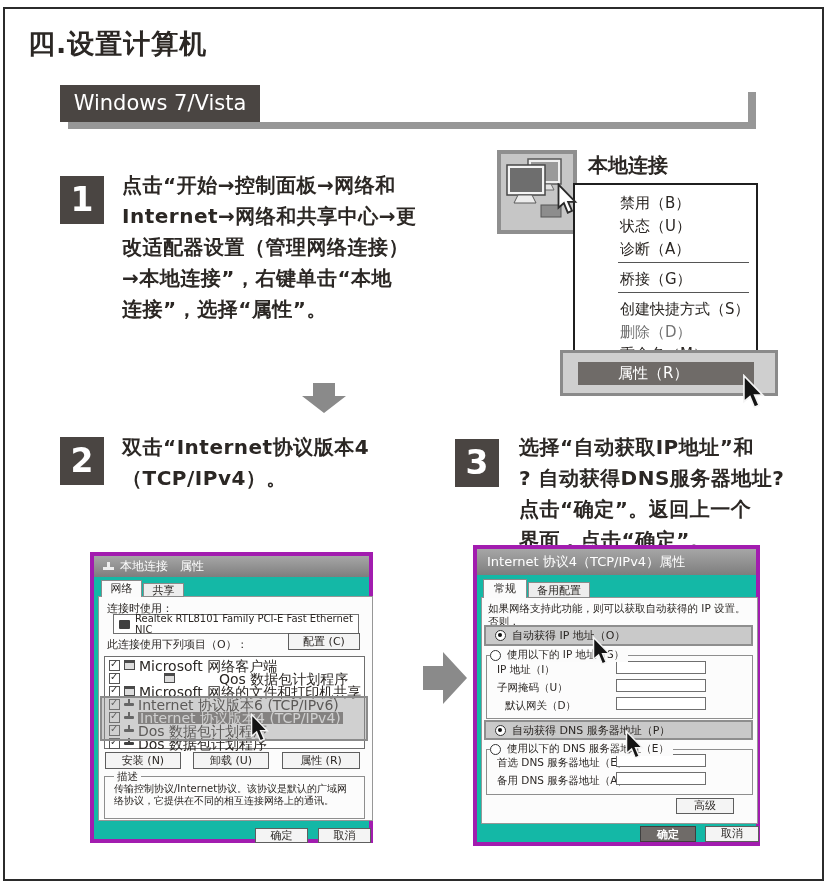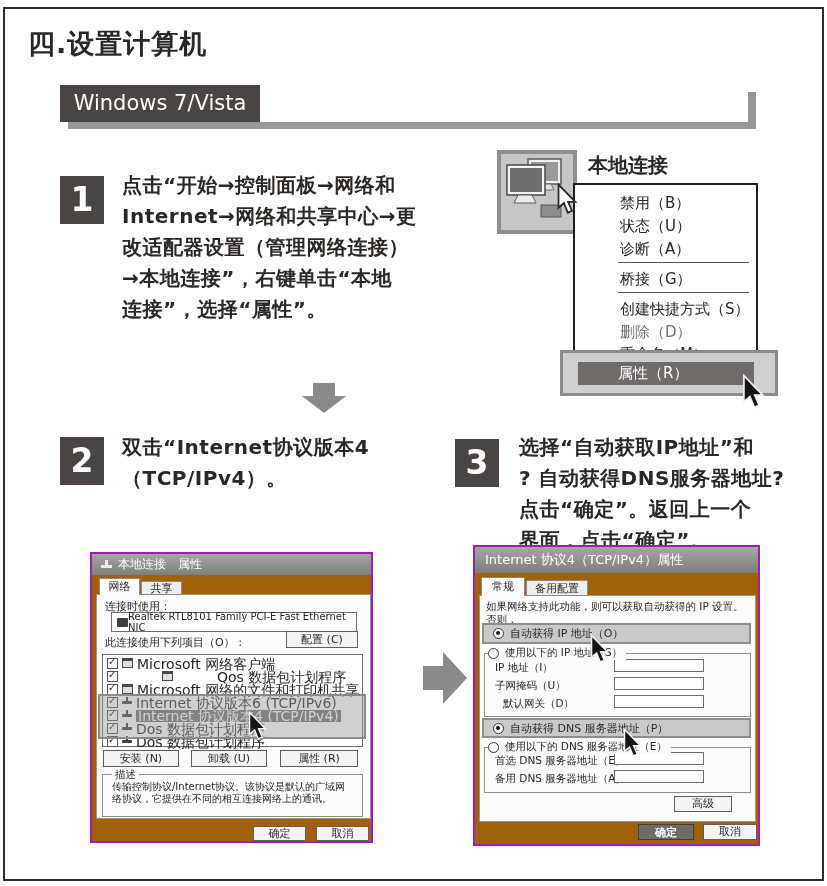--- a/index.html
+++ b/index.html
@@ -23,21 +23,21 @@
   .lc-label{left:588px;top:152px;font-size:20px;font-weight:600;}
   
   .menu{left:573px;top:183px;width:185px;height:204px;background:#fff;border:2px solid #1f1f1f;box-sizing:border-box;}
   .menu-item{position:absolute;left:45px;font-size:15px;line-height:20px;white-space:nowrap;}
   .menu-item.disabled{color:#737373;}
   .menu-sep{position:absolute;left:43px;width:131px;border-top:1.5px solid #555;}
   .menu-hl-outer{left:560px;top:350px;width:218px;height:46px;background:#cfcfcf;border:3px solid #8a8a8a;box-sizing:border-box;}
   .menu-hl-row{left:578px;top:362px;width:176px;height:23px;background:#6f6b68;color:#fff;
                font-size:15px;line-height:23px;padding-left:40px;box-sizing:border-box;}
   
-  .dlg{background:#a16207;border:2px solid #a21caf;box-sizing:border-box;}
+  .dlg{background:#14b8a6;border:4px solid #a21caf;box-sizing:border-box;}
   .dlg-title{position:absolute;left:0;top:0;right:0;background:linear-gradient(#a6a6a6,#7e7e7e);color:#fff;
              display:flex;align-items:center;gap:5px;padding-left:8px;}
   .tab{position:absolute;background:#ededed;border:1px solid #8a8a8a;font-size:11px;text-align:center;box-sizing:border-box;z-index:2;}
   .tab.active{background:#fbfbfb;border-bottom:none;z-index:4;}
   .panel{position:absolute;border:1px solid #979797;background:#fcfcfc;}
   .flabel{position:absolute;font-size:11px;white-space:nowrap;}
   .tin{position:absolute;background:#fff;border:1px solid #6f6f6f;box-sizing:border-box;}
   .btn{position:absolute;background:#f4f4f4;border:1px solid #5e5e5e;font-size:11px;text-align:center;
        box-sizing:border-box;white-space:nowrap;}
   .btn.dark{background:#6f6b68;color:#fff;border-color:#3f3f3f;font-weight:600;}
@@ -138,21 +138,21 @@
       <rect x="1" y="6" width="11" height="3" fill="#ededed"></rect>
         <rect x="5" y="1" width="3" height="5" fill="#ededed"></rect>
     </svg>
     <span>本地连接　属性</span>
   </div>
   <div class="tab active" style="left:7px;top:24px;width:41px;height:17px;line-height:16px;">网络</div>
   <div class="tab" style="left:49px;top:27px;width:41px;height:14px;line-height:13px;">共享</div>
   <div class="panel" style="left:4px;top:40px;width:273px;height:223px;"></div>
 
   <div class="flabel" style="left:13px;top:45px;">连接时使用：</div>
-  <div class="tin" style="left:19px;top:58px;width:246px;height:20px;display:flex;align-items:center;padding-left:5px;font-size:10px;">
+  <div class="tin" style="left:19px;top:58px;width:246px;height:20px;display:flex;align-items:center;gap:5px;padding-left:5px;font-size:10px;">
     <span style="display:inline-block;width:11px;height:9px;background:#3f3f3f;border-radius:1px;position:relative;flex:none;"></span>
     <span>Realtek RTL8101 Family PCI-E Fast Ethernet NIC</span>
   </div>
   <div class="btn" style="left:194px;top:77px;width:72px;height:17px;line-height:15px;">配置 (C)</div>
   <div class="flabel" style="left:13px;top:81px;">此连接使用下列项目（O）：</div>
 
   <div class="tin" style="left:10px;top:100px;width:261px;height:93px;">
     <div class="lrow" style="top:3px;">
         <span class="cb"></span>
         <span class="icon-client"></span>

